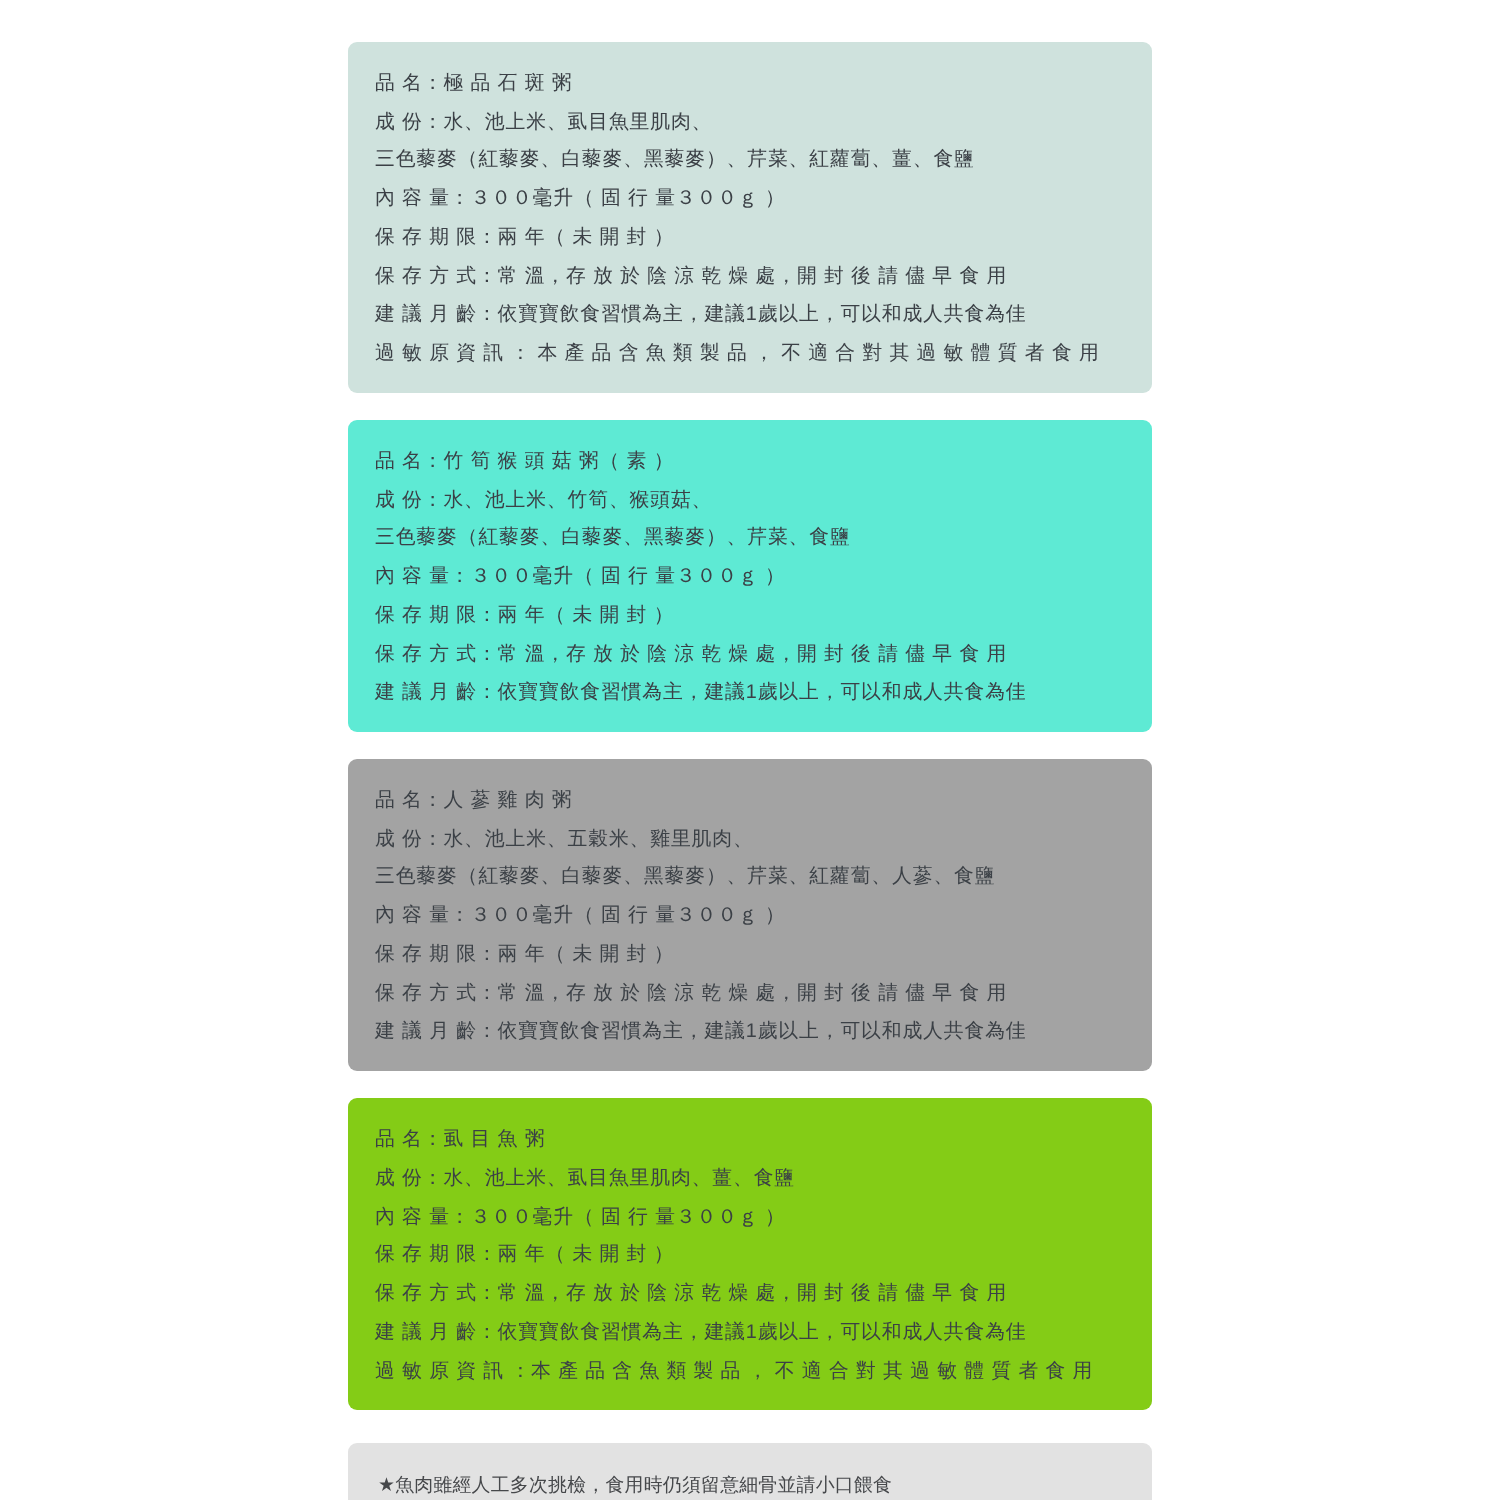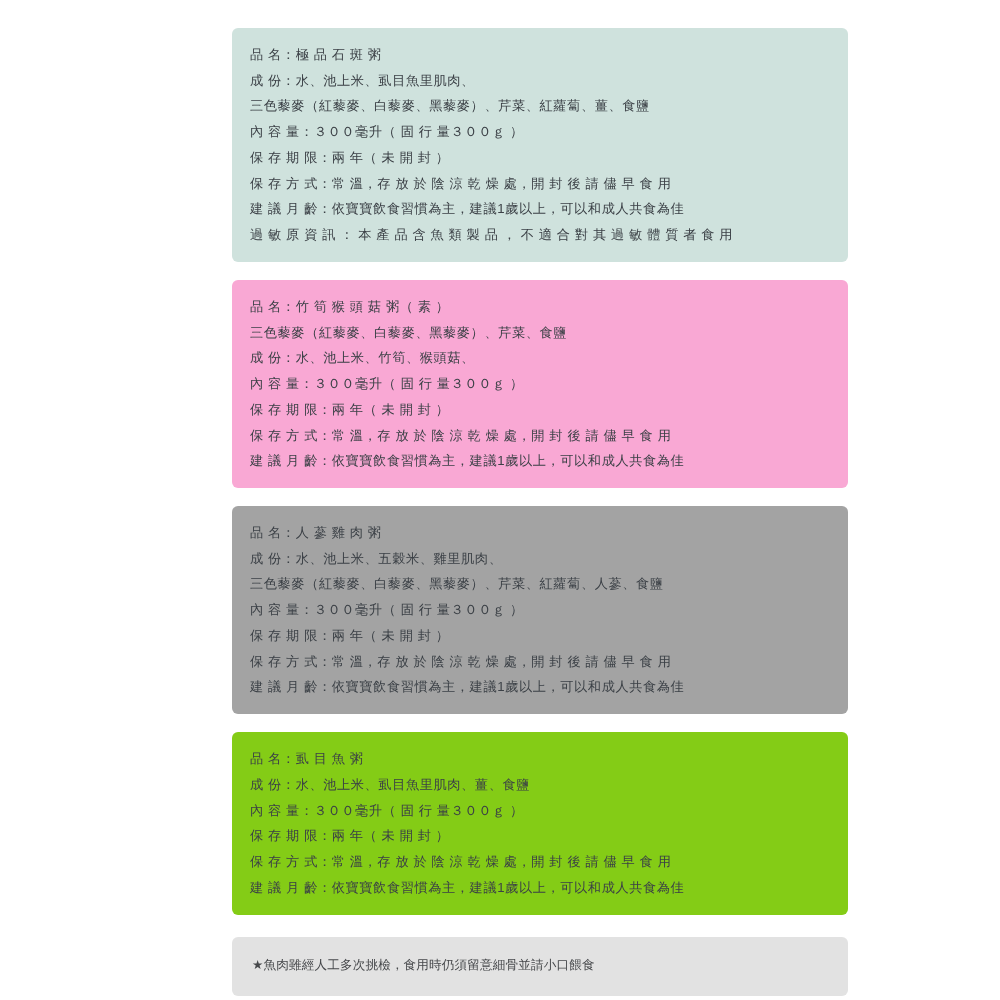--- a/index.html
+++ b/index.html
@@ -19,24 +19,24 @@
     width: 1000px;
     height: 1000px;
     box-sizing: border-box;
     padding: 28px 232px 0 232px;
   }
   .card {
     box-sizing: border-box;
     border-radius: 6px;
     padding: 14px 16px 14px 18px;
     margin-bottom: 18px;
-    width: 616px;
+    width: 536px;
   }
   .card.teal   { background: #cfe2dd; }
-  .card.taupe  { background: #f9a8d4; }
+  .card.taupe  { background: #5eead4; }
   .card.olive  { background: #a3a3a3; }
   .card.blue   { background: #84cc16; }
   .card.notes  { background: #e2e2e2; margin-top: 22px; padding: 16px 16px 18px 20px; }
 
   .line {
     font-size: 13.2px;
     line-height: 1.95;
     letter-spacing: 0.6px;
     color: #3b4046;
     white-space: nowrap;
@@ -59,22 +59,22 @@
     <div class="line">三色藜麥（紅藜麥、白藜麥、黑藜麥）、芹菜、紅蘿蔔、薑、食鹽</div>
     <div class="line">內 容 量：３００毫升（ 固 行 量３００ｇ ）</div>
     <div class="line">保 存 期 限：兩 年（ 未 開 封 ）</div>
     <div class="line">保 存 方 式：常 溫，存 放 於 陰 涼 乾 燥 處，開 封 後 請 儘 早 食 用</div>
     <div class="line">建 議 月 齡：依寶寶飲食習慣為主，建議1歲以上，可以和成人共食為佳</div>
     <div class="line">過 敏 原 資 訊 ： 本 產 品 含 魚 類 製 品 ， 不 適 合 對 其 過 敏 體 質 者 食 用</div>
   </div>
 
   <div class="card taupe">
     <div class="line">品 名：竹 筍 猴 頭 菇 粥（ 素 ）</div>
+    <div class="line">成 份：水、池上米、竹筍、猴頭菇、</div>
     <div class="line">三色藜麥（紅藜麥、白藜麥、黑藜麥）、芹菜、食鹽</div>
-    <div class="line">成 份：水、池上米、竹筍、猴頭菇、</div>
     <div class="line">內 容 量：３００毫升（ 固 行 量３００ｇ ）</div>
     <div class="line">保 存 期 限：兩 年（ 未 開 封 ）</div>
     <div class="line">保 存 方 式：常 溫，存 放 於 陰 涼 乾 燥 處，開 封 後 請 儘 早 食 用</div>
     <div class="line">建 議 月 齡：依寶寶飲食習慣為主，建議1歲以上，可以和成人共食為佳</div>
   </div>
 
   <div class="card olive">
     <div class="line">品 名：人 蔘 雞 肉 粥</div>
     <div class="line">成 份：水、池上米、五穀米、雞里肌肉、</div>
     <div class="line">三色藜麥（紅藜麥、白藜麥、黑藜麥）、芹菜、紅蘿蔔、人蔘、食鹽</div>
@@ -84,20 +84,21 @@
     <div class="line">建 議 月 齡：依寶寶飲食習慣為主，建議1歲以上，可以和成人共食為佳</div>
   </div>
 
   <div class="card blue">
     <div class="line">品 名：虱 目 魚 粥</div>
     <div class="line">成 份：水、池上米、虱目魚里肌肉、薑、食鹽</div>
     <div class="line">內 容 量：３００毫升（ 固 行 量３００ｇ ）</div>
     <div class="line">保 存 期 限：兩 年（ 未 開 封 ）</div>
     <div class="line">保 存 方 式：常 溫，存 放 於 陰 涼 乾 燥 處，開 封 後 請 儘 早 食 用</div>
     <div class="line">建 議 月 齡：依寶寶飲食習慣為主，建議1歲以上，可以和成人共食為佳</div>
+    <div class="line">過 敏 原 資 訊 ：本 產 品 含 魚 類 製 品 ， 不 適 合 對 其 過 敏 體 質 者 食 用</div>
   </div>
 
   <div class="card notes">
     <div class="line">★魚肉雖經人工多次挑檢，食用時仍須留意細骨並請小口餵食</div>
 
   </div>
 
 </div>
 
 </body></html>

